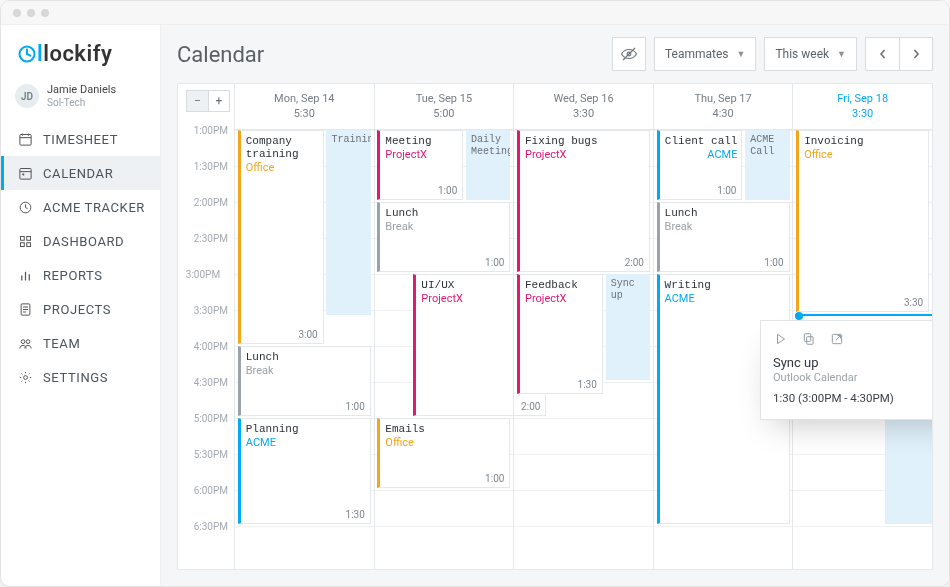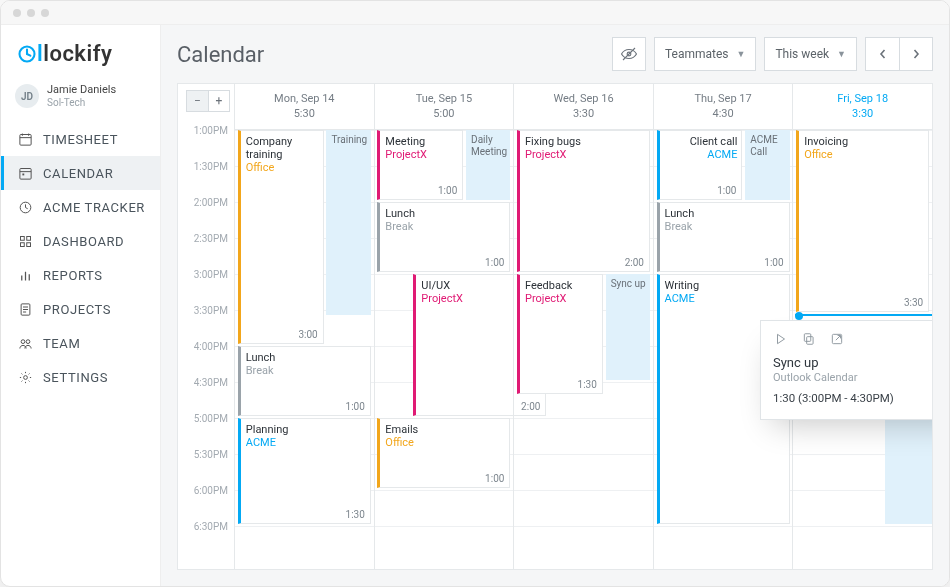--- a/index.html
+++ b/index.html
@@ -57,21 +57,21 @@
   .gridarea { position:absolute; left:0; right:0; top:46px; bottom:0; } 
   .timecol { position:absolute; left:0; top:0; bottom:0; width:56px;}
   .trow { position:absolute; left:0; width:56px; height:36px; text-align:right; padding-right:6px; font-size:10px; color:#a3aab1; }
   .gline { position:absolute; left:56px; right:0; height:0; border-top:1px solid #eef0f2; }
   .cols { position:absolute; left:56px; right:0; top:0; bottom:0; display:flex; }
   .col { flex:1; min-width:0; border-left:1px solid #e5e8ea; position:relative; }
 
   
   .ev { position:absolute; left:2px; background:#fff; border-left:3px solid; border-top:1px solid #e5e8ea; border-right:1px solid #e5e8ea; border-bottom:1px solid #e5e8ea; padding:4px 4px 2px 5px; font-size:11px; overflow:hidden; cursor:pointer;}
   .ev.light { background:#e0f1fb; border-left:none; border-top:none; border-right:none; border-bottom:none; }
-  .ev .et { color:#2c3238; font-size:11px; line-height:1.2; }
+  .ev .et { color:#2c3238; font-size:11px; line-height:1.2;font-family:Liberation Mono, monospace; }
   .ev .ep { font-size:11px; line-height:1.2; }
   .ev .ed { position:absolute; right:5px; bottom:3px; font-size:10px; color:#7d868e; }
   .ev.light .et { font-size:10px; color:#697077; }
 
   
   .nowline { position:absolute; left:2px; right:-40px; height:0; border-top:2px solid #03A9F4; z-index:3;}
   .nowdot  { position:absolute; width:8px; height:8px; border-radius:50%; background:#03A9F4; margin-top:-4px; }
 
   
   .pop { position:absolute; z-index:10; width:220px; background:#fff; border:1px solid #e0e4e7; box-shadow:0 16px 32px -12px rgba(0,0,0,.22); padding:10px 12px 14px; left:582px; top:236px; }
@@ -260,21 +260,21 @@
               <div class="d2">3:30</div>
             </div>
           </div>
 
         <div class="gridarea">
           <div class="timecol" id="timecol">
               <div class="trow" style="top: -5px;">1:00PM</div>
               <div class="trow" style="top: 31px;">1:30PM</div>
               <div class="trow" style="top: 67px;">2:00PM</div>
               <div class="trow" style="top: 103px;">2:30PM</div>
-              <div class="trow" style="top: 139px;">3:00PM</div>
+              <div class="trow" style="top: 139px; text-align: center;">3:00PM</div>
               <div class="trow" style="top: 175px;">3:30PM</div>
               <div class="trow" style="top: 211px;">4:00PM</div>
               <div class="trow" style="top: 247px;">4:30PM</div>
               <div class="trow" style="top: 283px;">5:00PM</div>
               <div class="trow" style="top: 319px;">5:30PM</div>
               <div class="trow" style="top: 355px;">6:00PM</div>
               <div class="trow" style="top: 391px;">6:30PM</div>
             </div>
           <div id="glines">
               <div class="gline" style="top: 0px;"></div>

